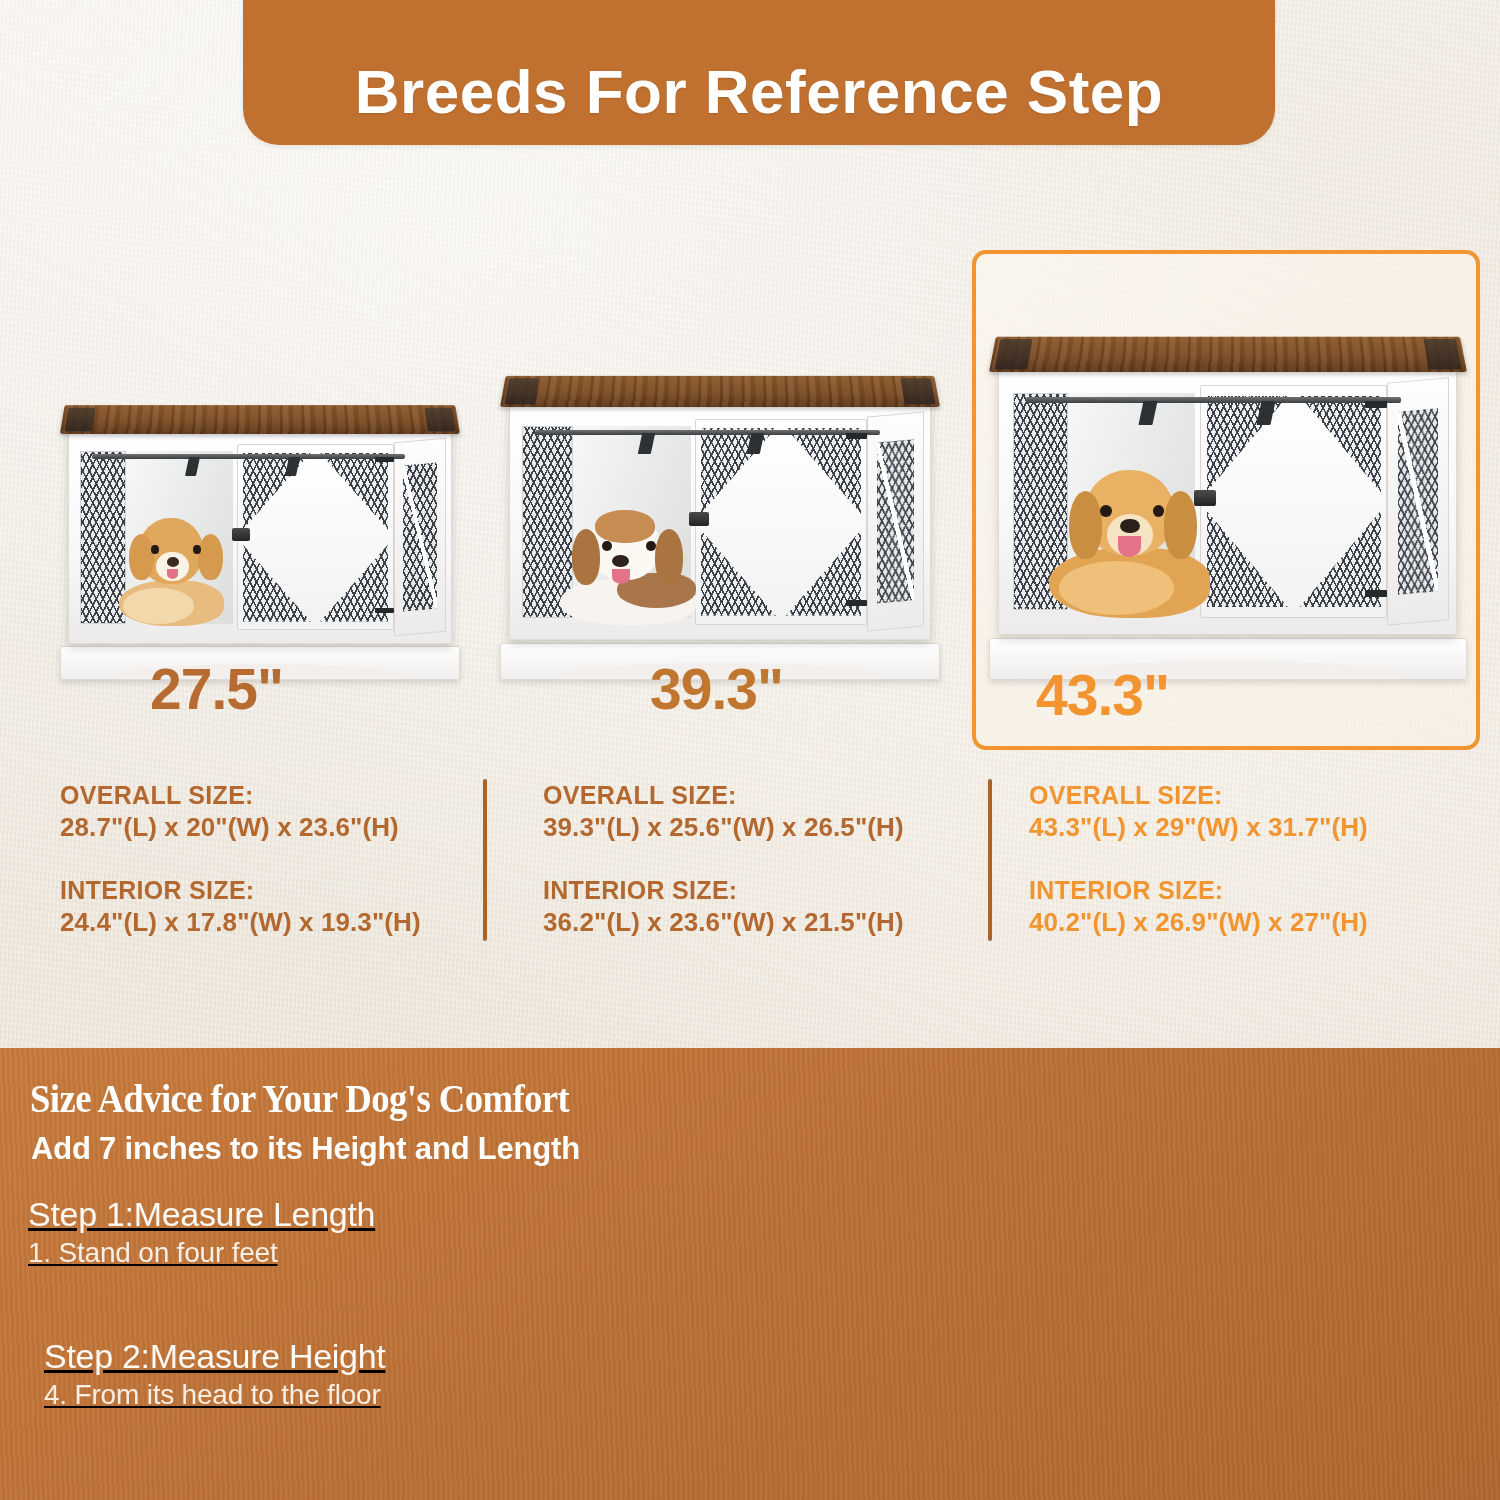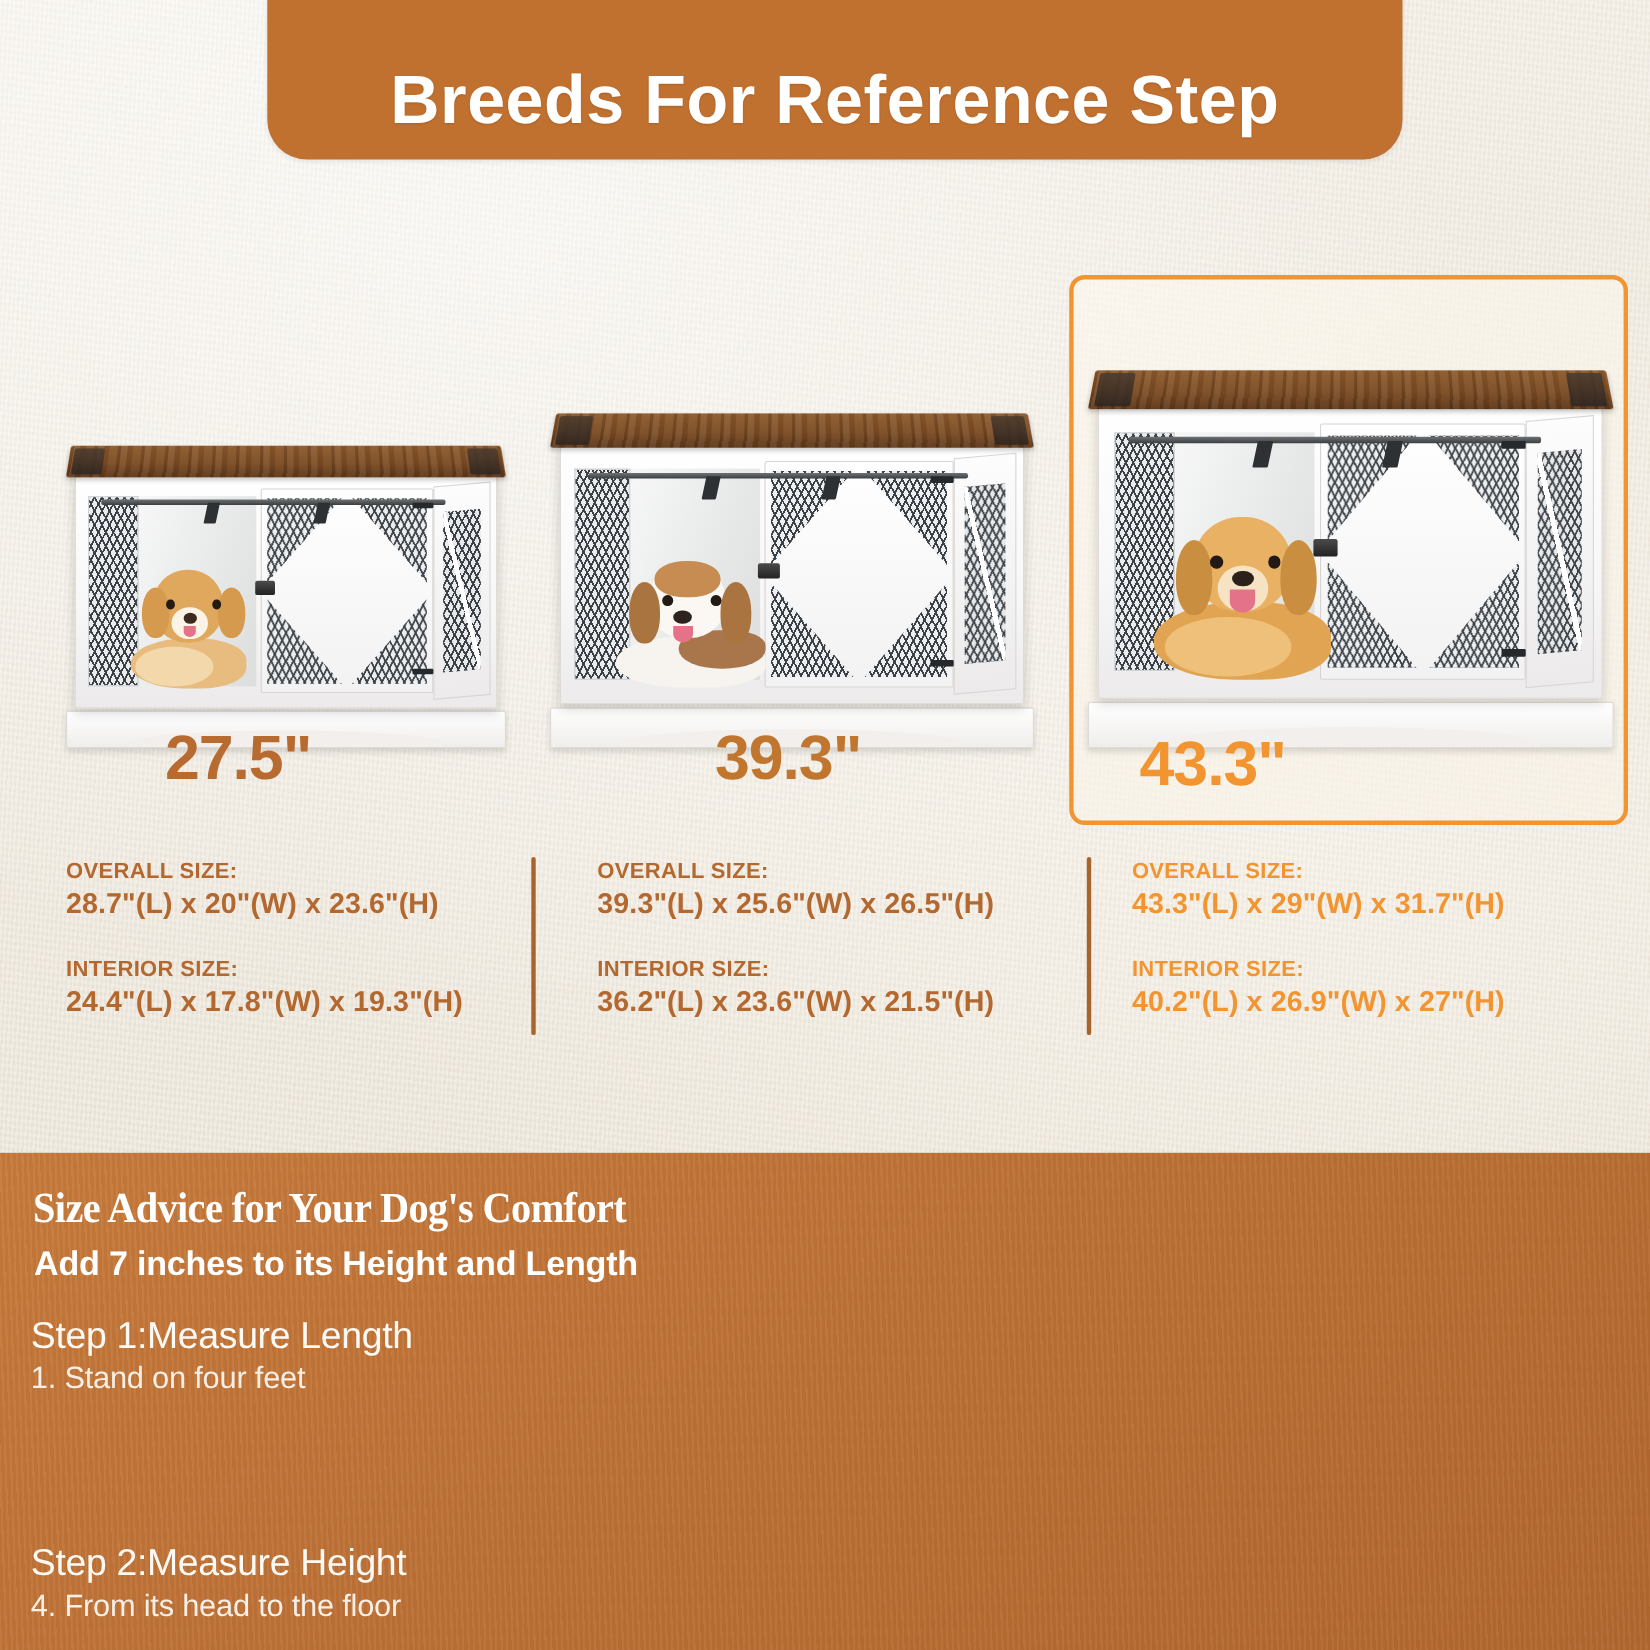--- a/index.html
+++ b/index.html
@@ -176,21 +176,21 @@
   }
   #size-0 { left:150px; top:656px; color:#b76b31; }
   #size-1 { left:650px; top:656px; color:#c1762f; }
   #size-2 { left:1036px;top:662px; color:#f29530; }
 
   
   .spec { position:absolute; top:780px; white-space:nowrap; }
   #spec-0 { left:60px;  color:#b3682f; }
   #spec-1 { left:543px; color:#b3682f; }
   #spec-2 { left:1029px;color:#f29530; }
-  .spec .s-title { font-size:20px; font-weight:bold; letter-spacing:.3px; line-height:1.24; }
+  .spec .s-title { font-size:25px; font-weight:bold; letter-spacing:.3px; line-height:1.24; }
   .spec .s-dims  { font-size:26px; font-weight:bold; letter-spacing:.1px; line-height:1.24; }
   .spec .gap { height:32px; }
 
   .divider { position:absolute; top:779px; width:4px; height:162px; border-radius:2px; }
   #div-0 { left:483px; background:linear-gradient(180deg,#c8accd0,#a8642d); background:#a8642d; }
   #div-1 { left:988px; background:#a8642d; }
 
   
   #bottom {
     position:absolute; left:0; top:1048px; width:1500px; height:452px;
@@ -203,23 +203,23 @@
     font-size:39px; font-weight:bold; color:#fff; letter-spacing:-.6px;
     font-family:"Liberation Serif", serif;
     transform:scaleX(.94); transform-origin:left center;
     white-space:nowrap;
   }
   #bottom-sub {
     position:absolute; left:31px; top:83px;
     font-size:31px; font-weight:bold; color:#fff; letter-spacing:-.2px;
     white-space:nowrap;
   }
-  .step { position:absolute; left:28px; }
+  .step { position:absolute; left:28px;text-decoration:underline; }
   #step-1 { top:1195px; }
-  #step-2 { top:1402px; }
+  #step-2 { top:1337px;margin-left:16px; }
   .step .s-head { font-size:34px; color:#fdfaf6; letter-spacing:-.3px; white-space:nowrap; }
   .step .s-line { font-size:28px; color:#f7efe6; letter-spacing:-.2px; white-space:nowrap; line-height:1.33; }
 </style>
 </head>
 <body>
 
 <div id="wall"></div>
 
 <div id="banner">
   <div id="banner-title">Breeds For Reference Step</div>

